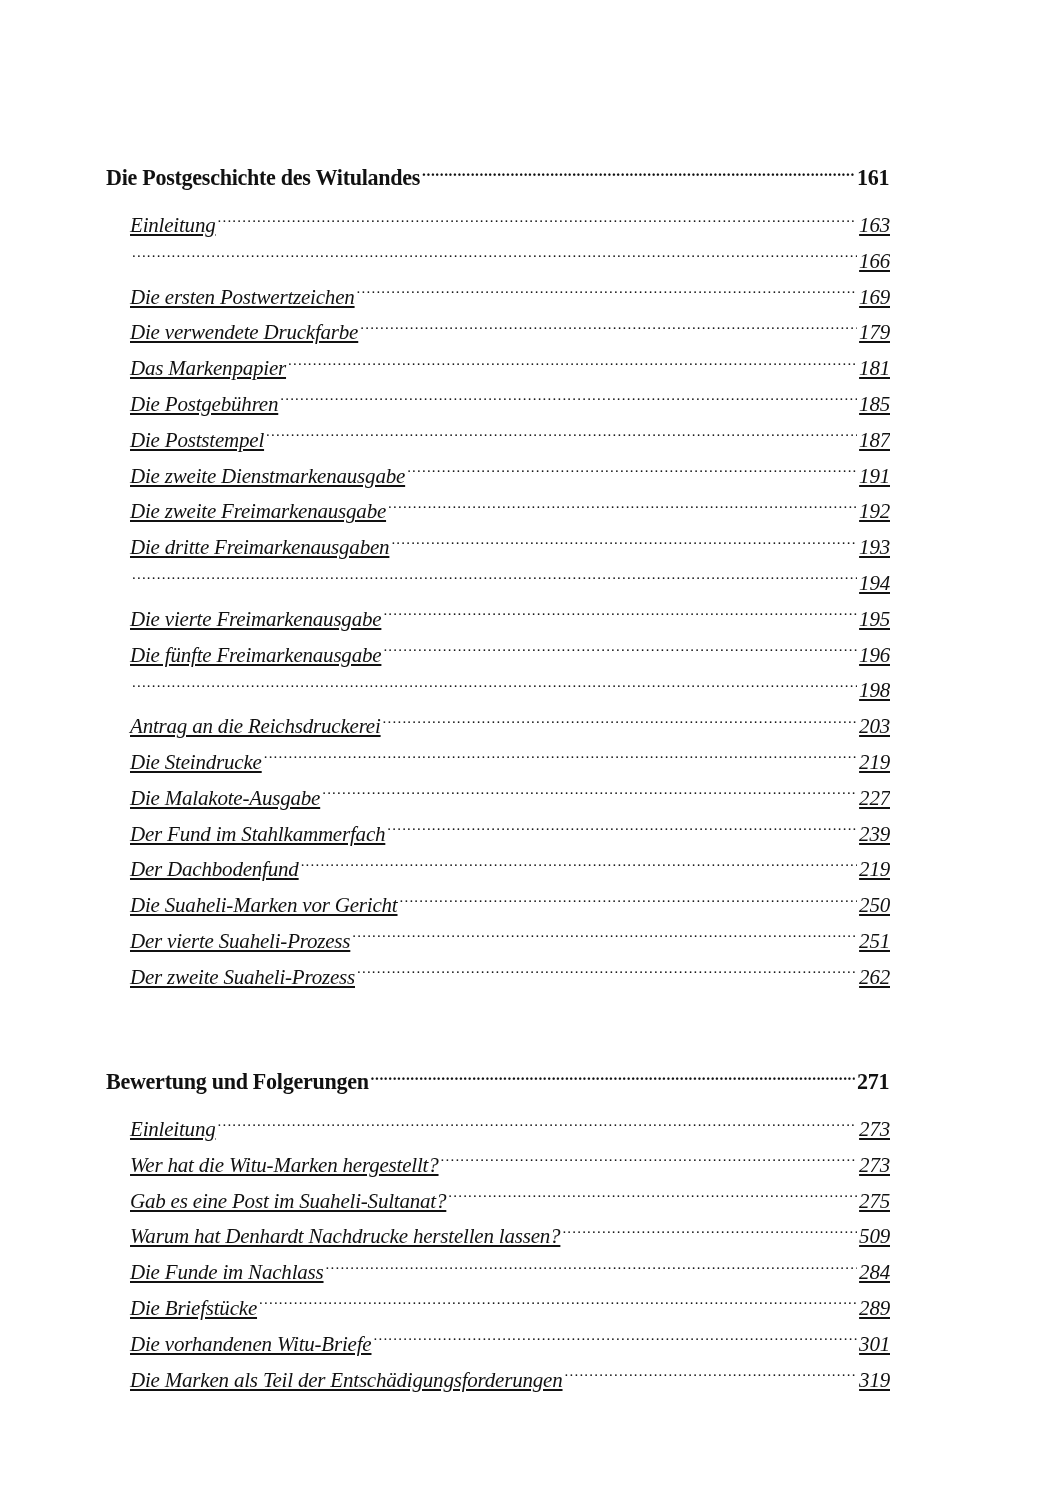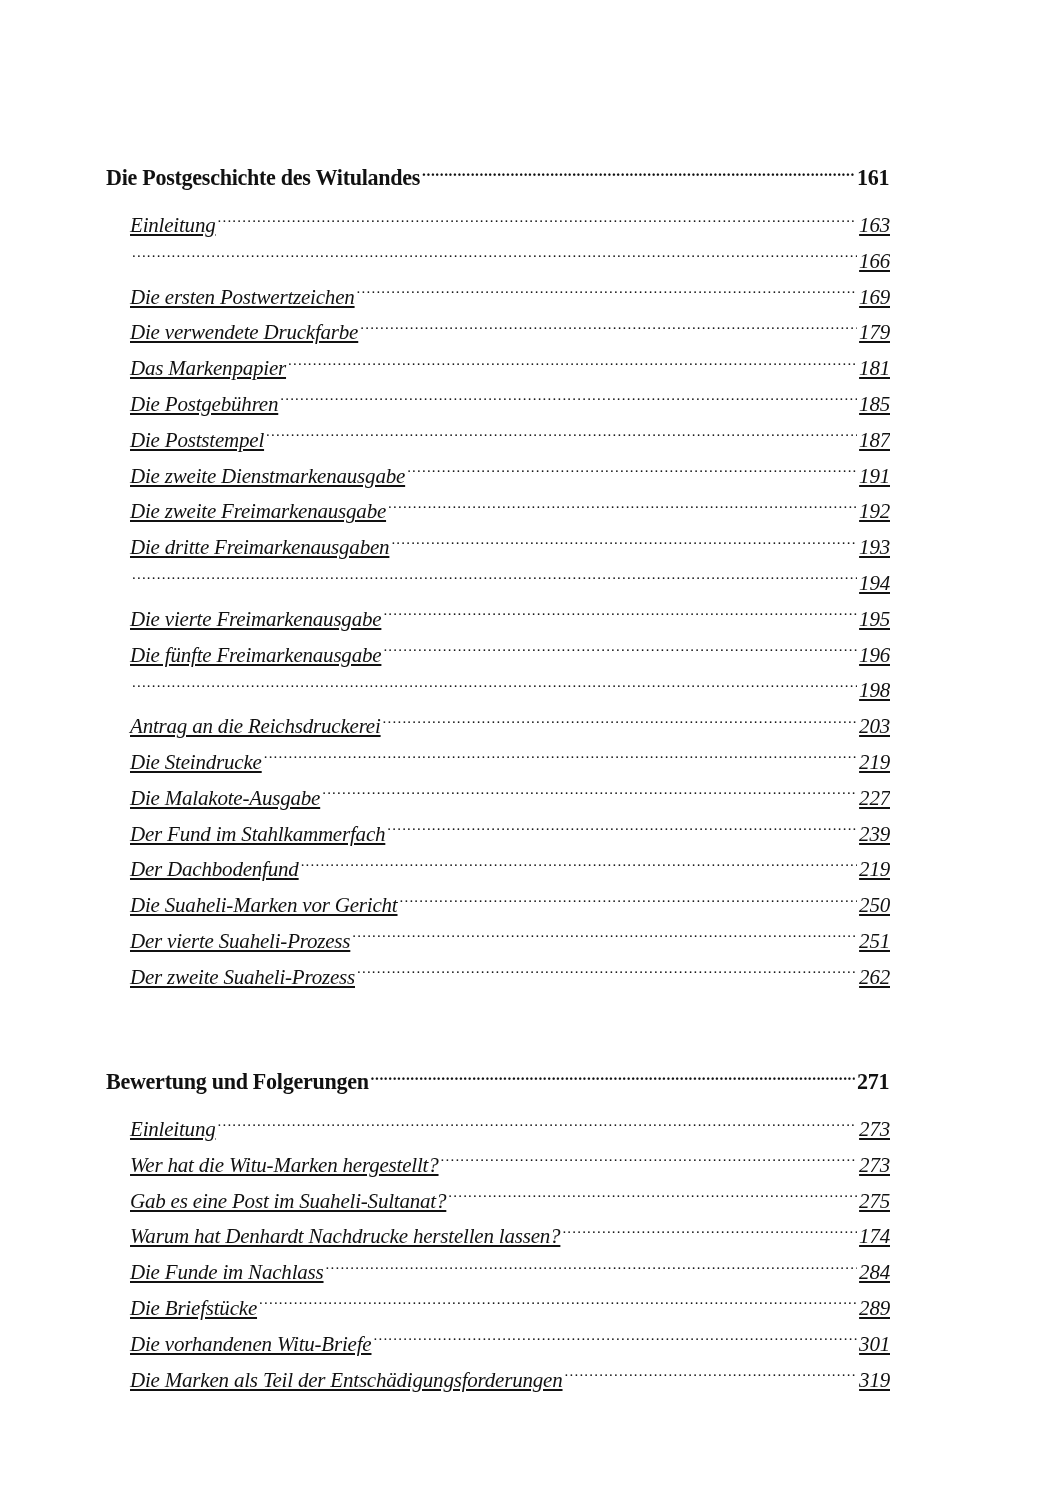--- a/index.html
+++ b/index.html
@@ -230,21 +230,21 @@
           <span class="page-num">273</span>
         </div>
         <div class="toc-line toc-entry">
           <span class="title">Gab es eine Post im Suaheli-Sultanat?</span>
           <span class="leader"></span>
           <span class="page-num">275</span>
         </div>
         <div class="toc-line toc-entry">
           <span class="title">Warum hat Denhardt Nachdrucke herstellen lassen?</span>
           <span class="leader"></span>
-          <span class="page-num">174</span>
+          <span class="page-num">509</span>
         </div>
         <div class="toc-line toc-entry">
           <span class="title">Die Funde im Nachlass</span>
           <span class="leader"></span>
           <span class="page-num">284</span>
         </div>
         <div class="toc-line toc-entry">
           <span class="title">Die Briefstücke</span>
           <span class="leader"></span>
           <span class="page-num">289</span>

